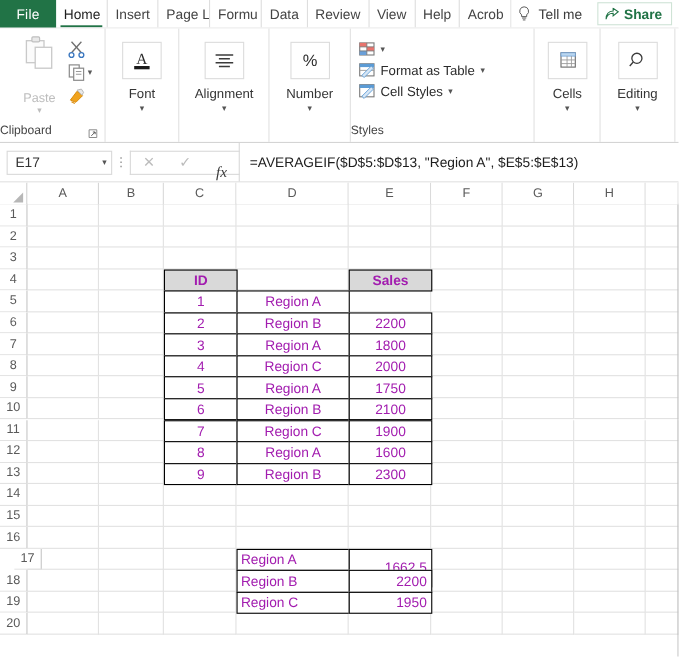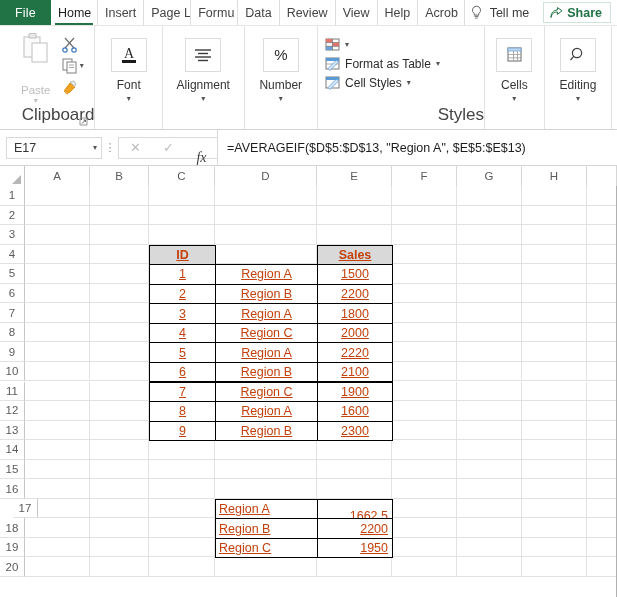--- a/index.html
+++ b/index.html
@@ -91,22 +91,22 @@
     position: relative;
     display: flex;
     flex-direction: column;
     align-items: center;
     padding: 4px 0 0 0;
     border-right: 1px solid #e2e2e2;
   }
   .rgroup:last-child { border-right: none; }
   .rgroup-body { flex: 1; display: flex; align-items: flex-start; }
   .rgroup-label {
-    font-size: 17px; color: #444;
-    text-align: right;
+    font-size: 11px; color: #444;
+    text-align: left;
     padding-bottom: 4px;
     width: 100%;
     position: relative;
   }
   .dialog-launcher {
     position: absolute; right: 6px; bottom: 3px;
     width: 9px; height: 9px;
   }
 
   
@@ -214,25 +214,24 @@
     position: absolute;
     border-right: 1px solid #e2e2e2;
     border-bottom: 1px solid #e2e2e2;
     background: transparent;
   }
   .datacell {
     position: absolute;
     border: 1px solid #000000;
     display: flex; align-items: center;
     font-size: 12.5px;
-    color: #c2410c;
+    color: #a21caf;
     background: #ffffff;
     overflow: hidden;
     white-space: nowrap;
-    text-decoration: underline;
   }
   .datacell.hdr { background: #d9d9d9; font-weight: bold; justify-content: center; }
   .datacell.ctr { justify-content: center; }
   .datacell.rgt { justify-content: flex-end; padding-right: 4px; }
   .datacell.lft { justify-content: flex-start; padding-left: 3px; }
   .grid-right-edge {
     position:absolute; top:20px; width:1px; background:#b0b0b0;
   }
 </style>
 </head>
@@ -698,33 +697,32 @@
     <div class="gridcell" style="left: 317px; top: 391.45px; width: 75px; height: 19.55px;"></div>
     <div class="gridcell" style="left: 392px; top: 391.45px; width: 65px; height: 19.55px;"></div>
     <div class="gridcell" style="left: 457px; top: 391.45px; width: 65px; height: 19.55px;"></div>
     <div class="gridcell" style="left: 522px; top: 391.45px; width: 65px; height: 19.55px;"></div>
     <div class="gridcell" style="left: 587px; top: 391.45px; width: 30px; height: 19.55px;"></div>
     <div class="grid-right-edge" style="left: 616px; height: 411px;"></div>
     <div class="datacell hdr" style="left: 149px; width: 67px; top: 78.65px; height: 20.55px;">ID</div>
     <div class="datacell hdr" style="left: 317px; width: 76px; top: 78.65px; height: 20.55px;">Sales</div>
     <div class="datacell ctr" style="left: 149px; width: 67px; top: 98.2px; height: 20.55px;">1</div>
     <div class="datacell ctr" style="left: 215px; width: 103px; top: 98.2px; height: 20.55px;">Region A</div>
-    <div class="datacell ctr" style="left: 317px; width: 76px; top: 98.2px; height: 20.55px;">1500</div>
     <div class="datacell ctr" style="left: 149px; width: 67px; top: 117.75px; height: 20.55px;">2</div>
     <div class="datacell ctr" style="left: 215px; width: 103px; top: 117.75px; height: 20.55px;">Region B</div>
     <div class="datacell ctr" style="left: 317px; width: 76px; top: 117.75px; height: 20.55px;">2200</div>
     <div class="datacell ctr" style="left: 149px; width: 67px; top: 137.3px; height: 20.55px;">3</div>
     <div class="datacell ctr" style="left: 215px; width: 103px; top: 137.3px; height: 20.55px;">Region A</div>
     <div class="datacell ctr" style="left: 317px; width: 76px; top: 137.3px; height: 20.55px;">1800</div>
     <div class="datacell ctr" style="left: 149px; width: 67px; top: 156.85px; height: 20.55px;">4</div>
     <div class="datacell ctr" style="left: 215px; width: 103px; top: 156.85px; height: 20.55px;">Region C</div>
     <div class="datacell ctr" style="left: 317px; width: 76px; top: 156.85px; height: 20.55px;">2000</div>
     <div class="datacell ctr" style="left: 149px; width: 67px; top: 176.4px; height: 20.55px;">5</div>
     <div class="datacell ctr" style="left: 215px; width: 103px; top: 176.4px; height: 20.55px;">Region A</div>
-    <div class="datacell ctr" style="left: 317px; width: 76px; top: 176.4px; height: 20.55px;">2220</div>
+    <div class="datacell ctr" style="left: 317px; width: 76px; top: 176.4px; height: 20.55px;">1750</div>
     <div class="datacell ctr" style="left: 149px; width: 67px; top: 195.95px; height: 20.55px;">6</div>
     <div class="datacell ctr" style="left: 215px; width: 103px; top: 195.95px; height: 20.55px;">Region B</div>
     <div class="datacell ctr" style="left: 317px; width: 76px; top: 195.95px; height: 20.55px;">2100</div>
     <div class="datacell ctr" style="left: 149px; width: 67px; top: 215.5px; height: 20.55px;">7</div>
     <div class="datacell ctr" style="left: 215px; width: 103px; top: 215.5px; height: 20.55px;">Region C</div>
     <div class="datacell ctr" style="left: 317px; width: 76px; top: 215.5px; height: 20.55px;">1900</div>
     <div class="datacell ctr" style="left: 149px; width: 67px; top: 235.05px; height: 20.55px;">8</div>
     <div class="datacell ctr" style="left: 215px; width: 103px; top: 235.05px; height: 20.55px;">Region A</div>
     <div class="datacell ctr" style="left: 317px; width: 76px; top: 235.05px; height: 20.55px;">1600</div>
     <div class="datacell ctr" style="left: 149px; width: 67px; top: 254.6px; height: 20.55px;">9</div>

